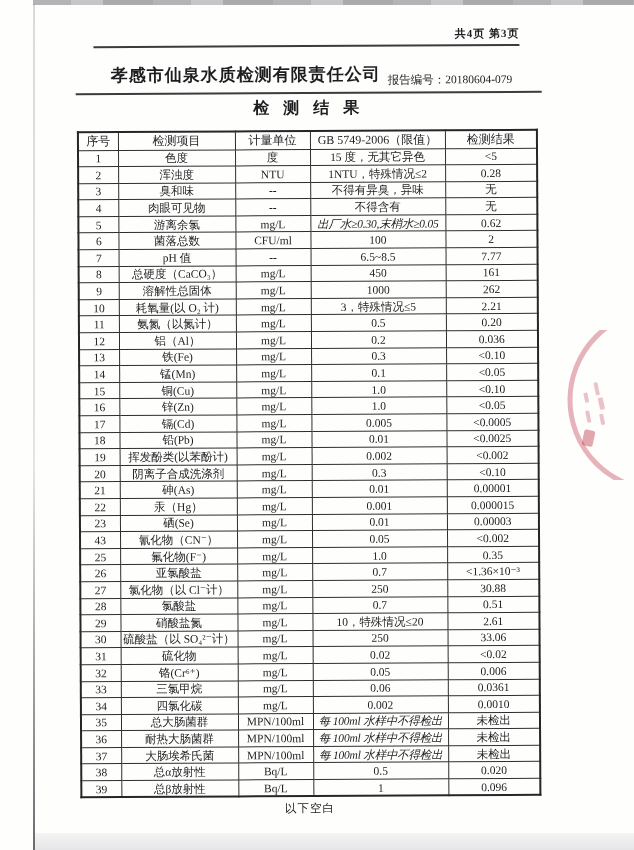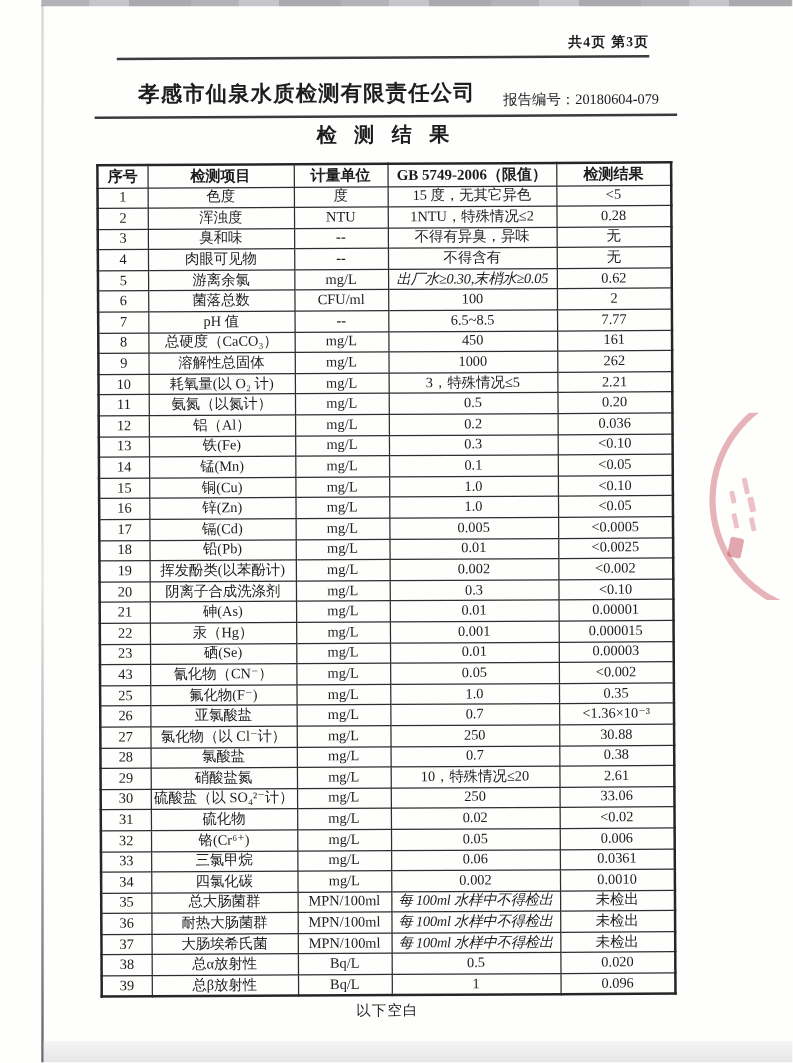--- a/index.html
+++ b/index.html
@@ -30,39 +30,39 @@
     font-size:11px;font-weight:bold;letter-spacing:1px;
   }
   .rule{position:absolute;background:#3c3c3e;height:2px;}
   .rule-top{top:45px;left:95px;width:426px;}
   .rule-mid{top:92px;left:77px;width:466px;}
   .company{
     position:absolute;top:63px;left:112px;
     font-size:17px;font-weight:bold;letter-spacing:1px;
     font-family:"Liberation Sans","DejaVu Sans",sans-serif;
   }
-  .report-no{position:absolute;top:73px;left:404px;font-size:11.5px;}
+  .report-no{position:absolute;top:73px;left:389px;font-size:11.5px;}
   .doc-title{
     position:absolute;top:98px;left:78px;width:464px;text-align:center;
     font-size:16px;font-weight:bold;letter-spacing:5px;
   }
   table.results{
     position:absolute;top:130px;left:78px;width:459px;height:665px;
     border-collapse:collapse;table-layout:fixed;
   }
   table.results th,table.results td{
     border:1px solid #2e2e30;
     text-align:center;vertical-align:middle;
     font-size:11.5px;line-height:1.05;
     padding:0 1px;overflow:hidden;white-space:nowrap;
   }
   table.results{border:2px solid #262628;}
   table.results thead tr{height:18px;}
   table.results tbody tr{height:16.6px;}
-  table.results th{font-size:12px;font-weight:bold;}
+  table.results th{font-size:12px;font-weight:normal;}
   td.compact{font-size:9.5px;letter-spacing:-0.2px;font-style:italic;}
   .footer-note{
     position:absolute;top:801px;left:78px;width:459px;text-align:center;
     font-size:11.5px;letter-spacing:1px;
   }
   .stamp-clip{
     position:absolute;left:555px;top:330px;width:79px;height:150px;
     overflow:hidden;pointer-events:none;
   }
 </style>
@@ -291,21 +291,21 @@
             <td>氯化物（以 Cl⁻计）</td>
             <td>mg/L</td>
             <td>250</td>
             <td>30.88</td>
           </tr>
           <tr>
             <td>28</td>
             <td>氯酸盐</td>
             <td>mg/L</td>
             <td>0.7</td>
-            <td>0.38</td>
+            <td>0.51</td>
           </tr>
           <tr>
             <td>29</td>
             <td>硝酸盐氮</td>
             <td>mg/L</td>
             <td>10，特殊情况≤20</td>
             <td>2.61</td>
           </tr>
           <tr>
             <td>30</td>

